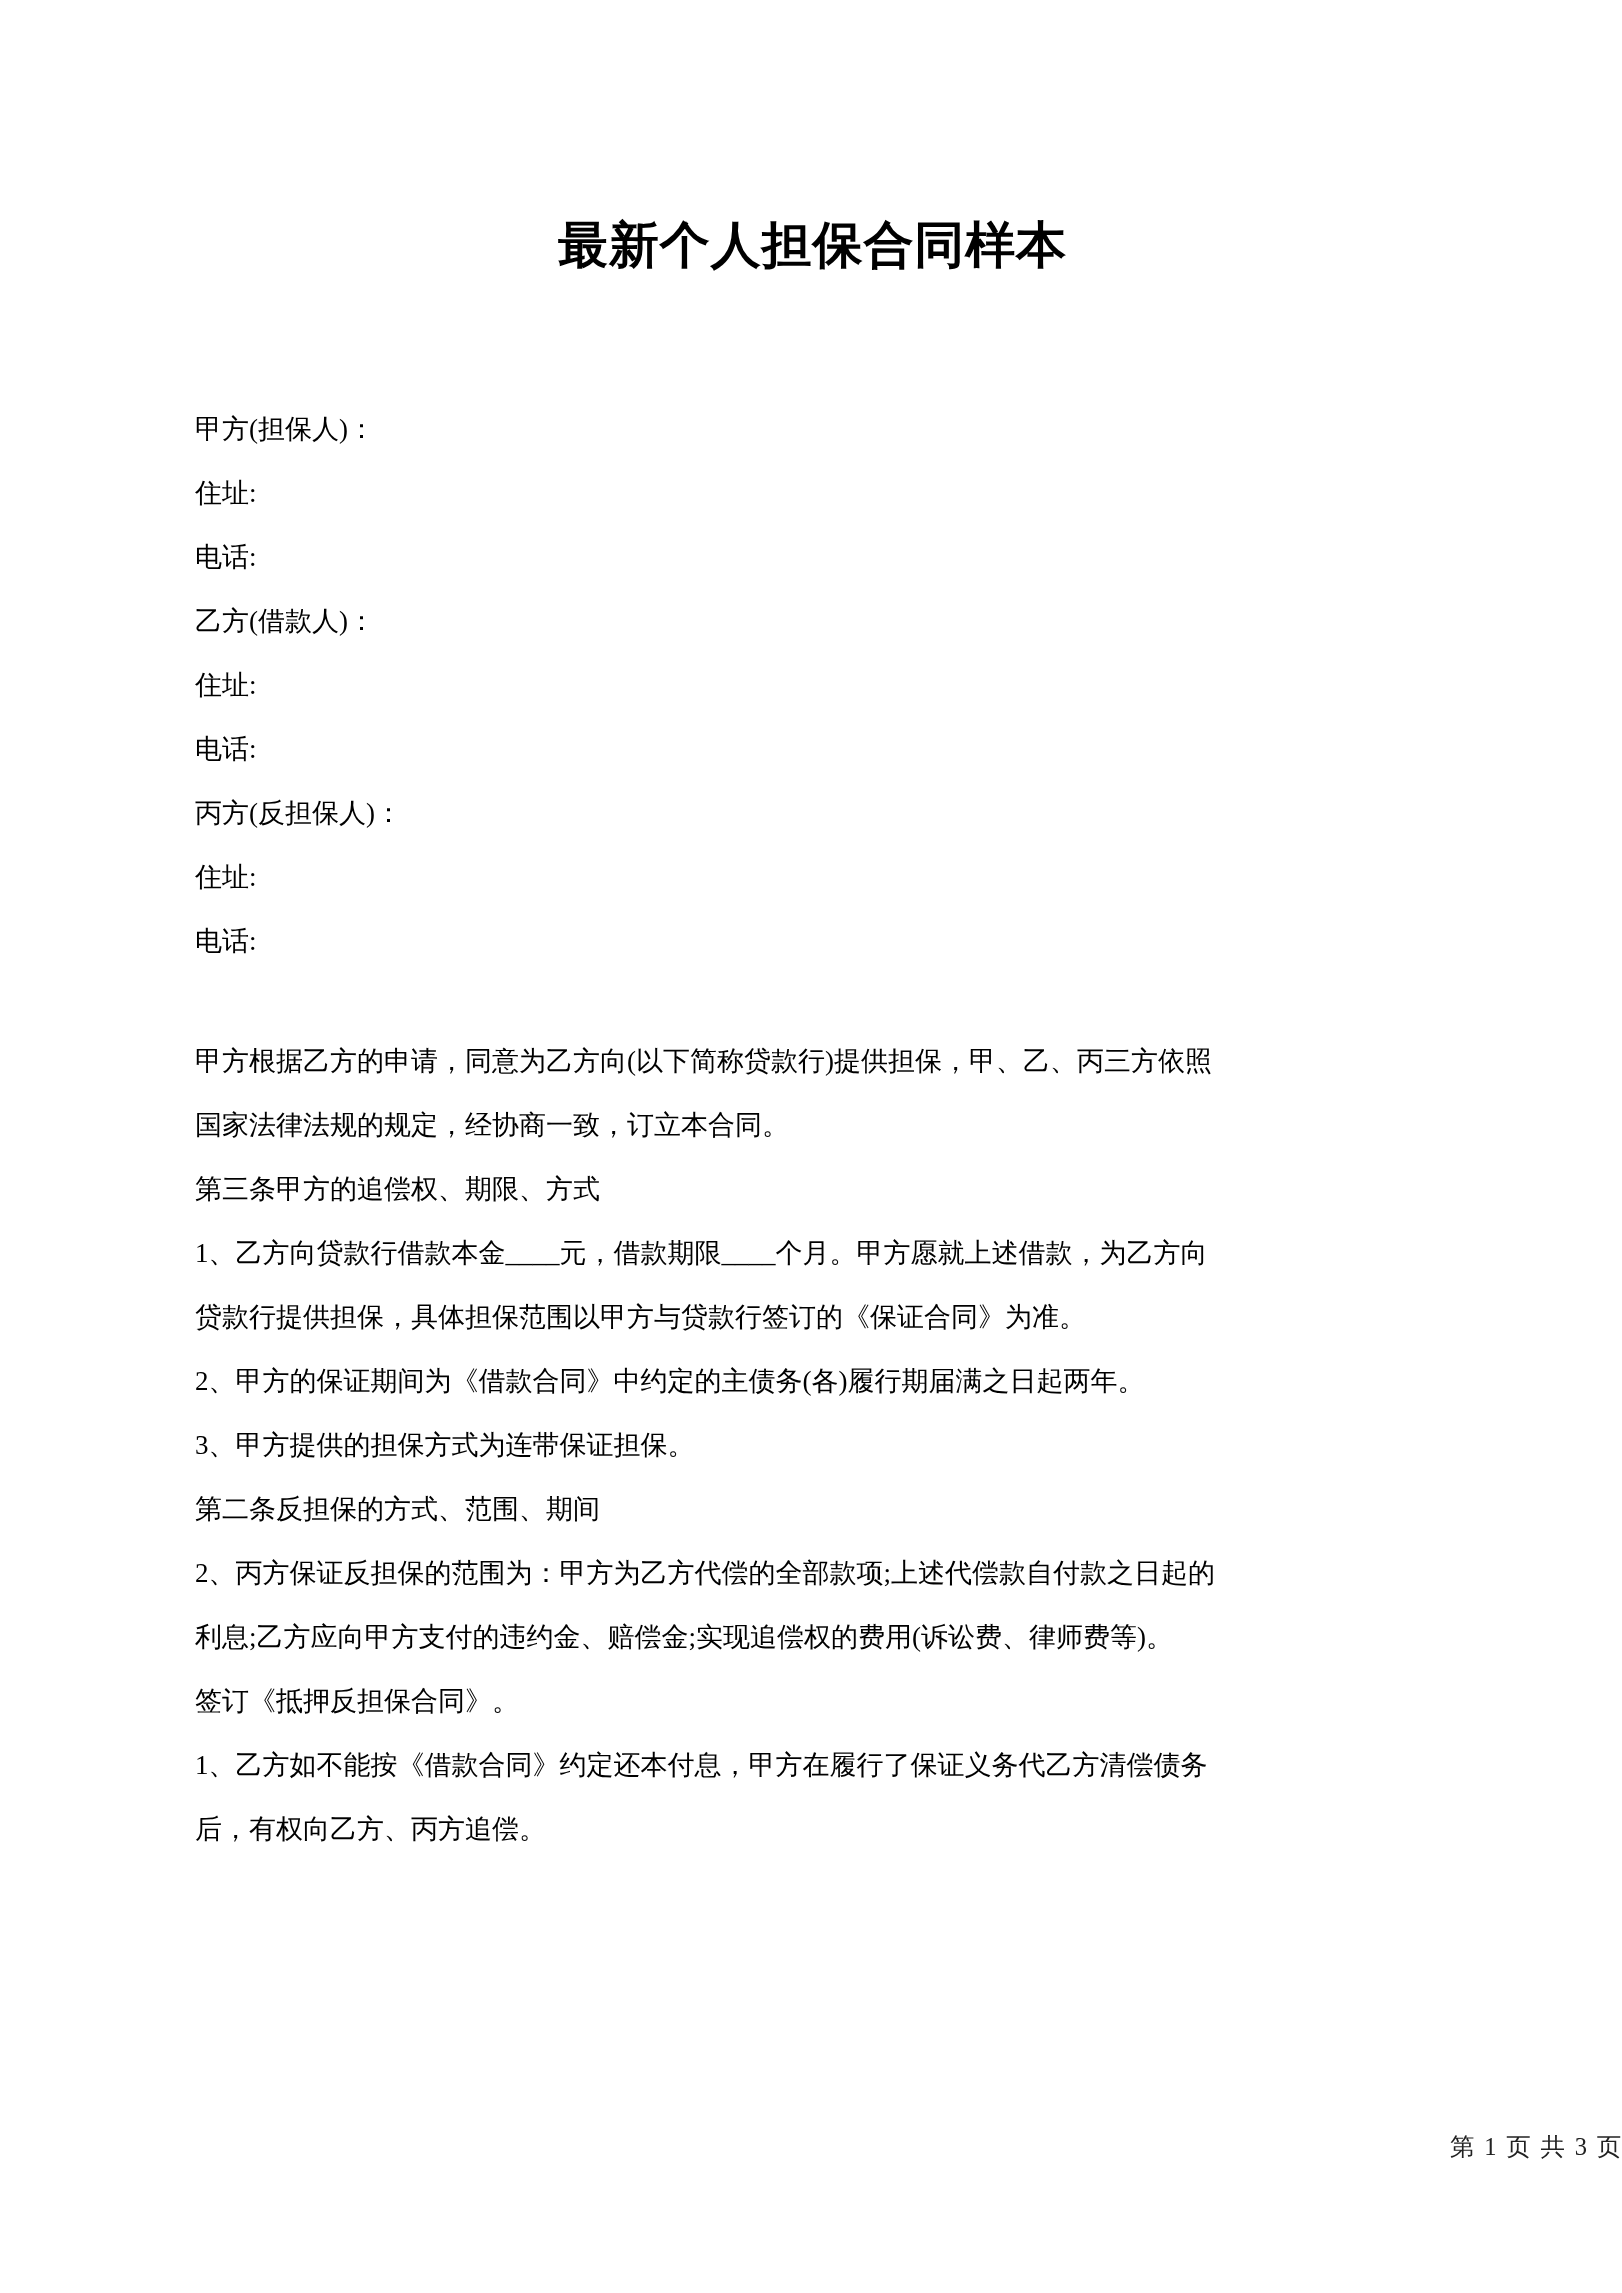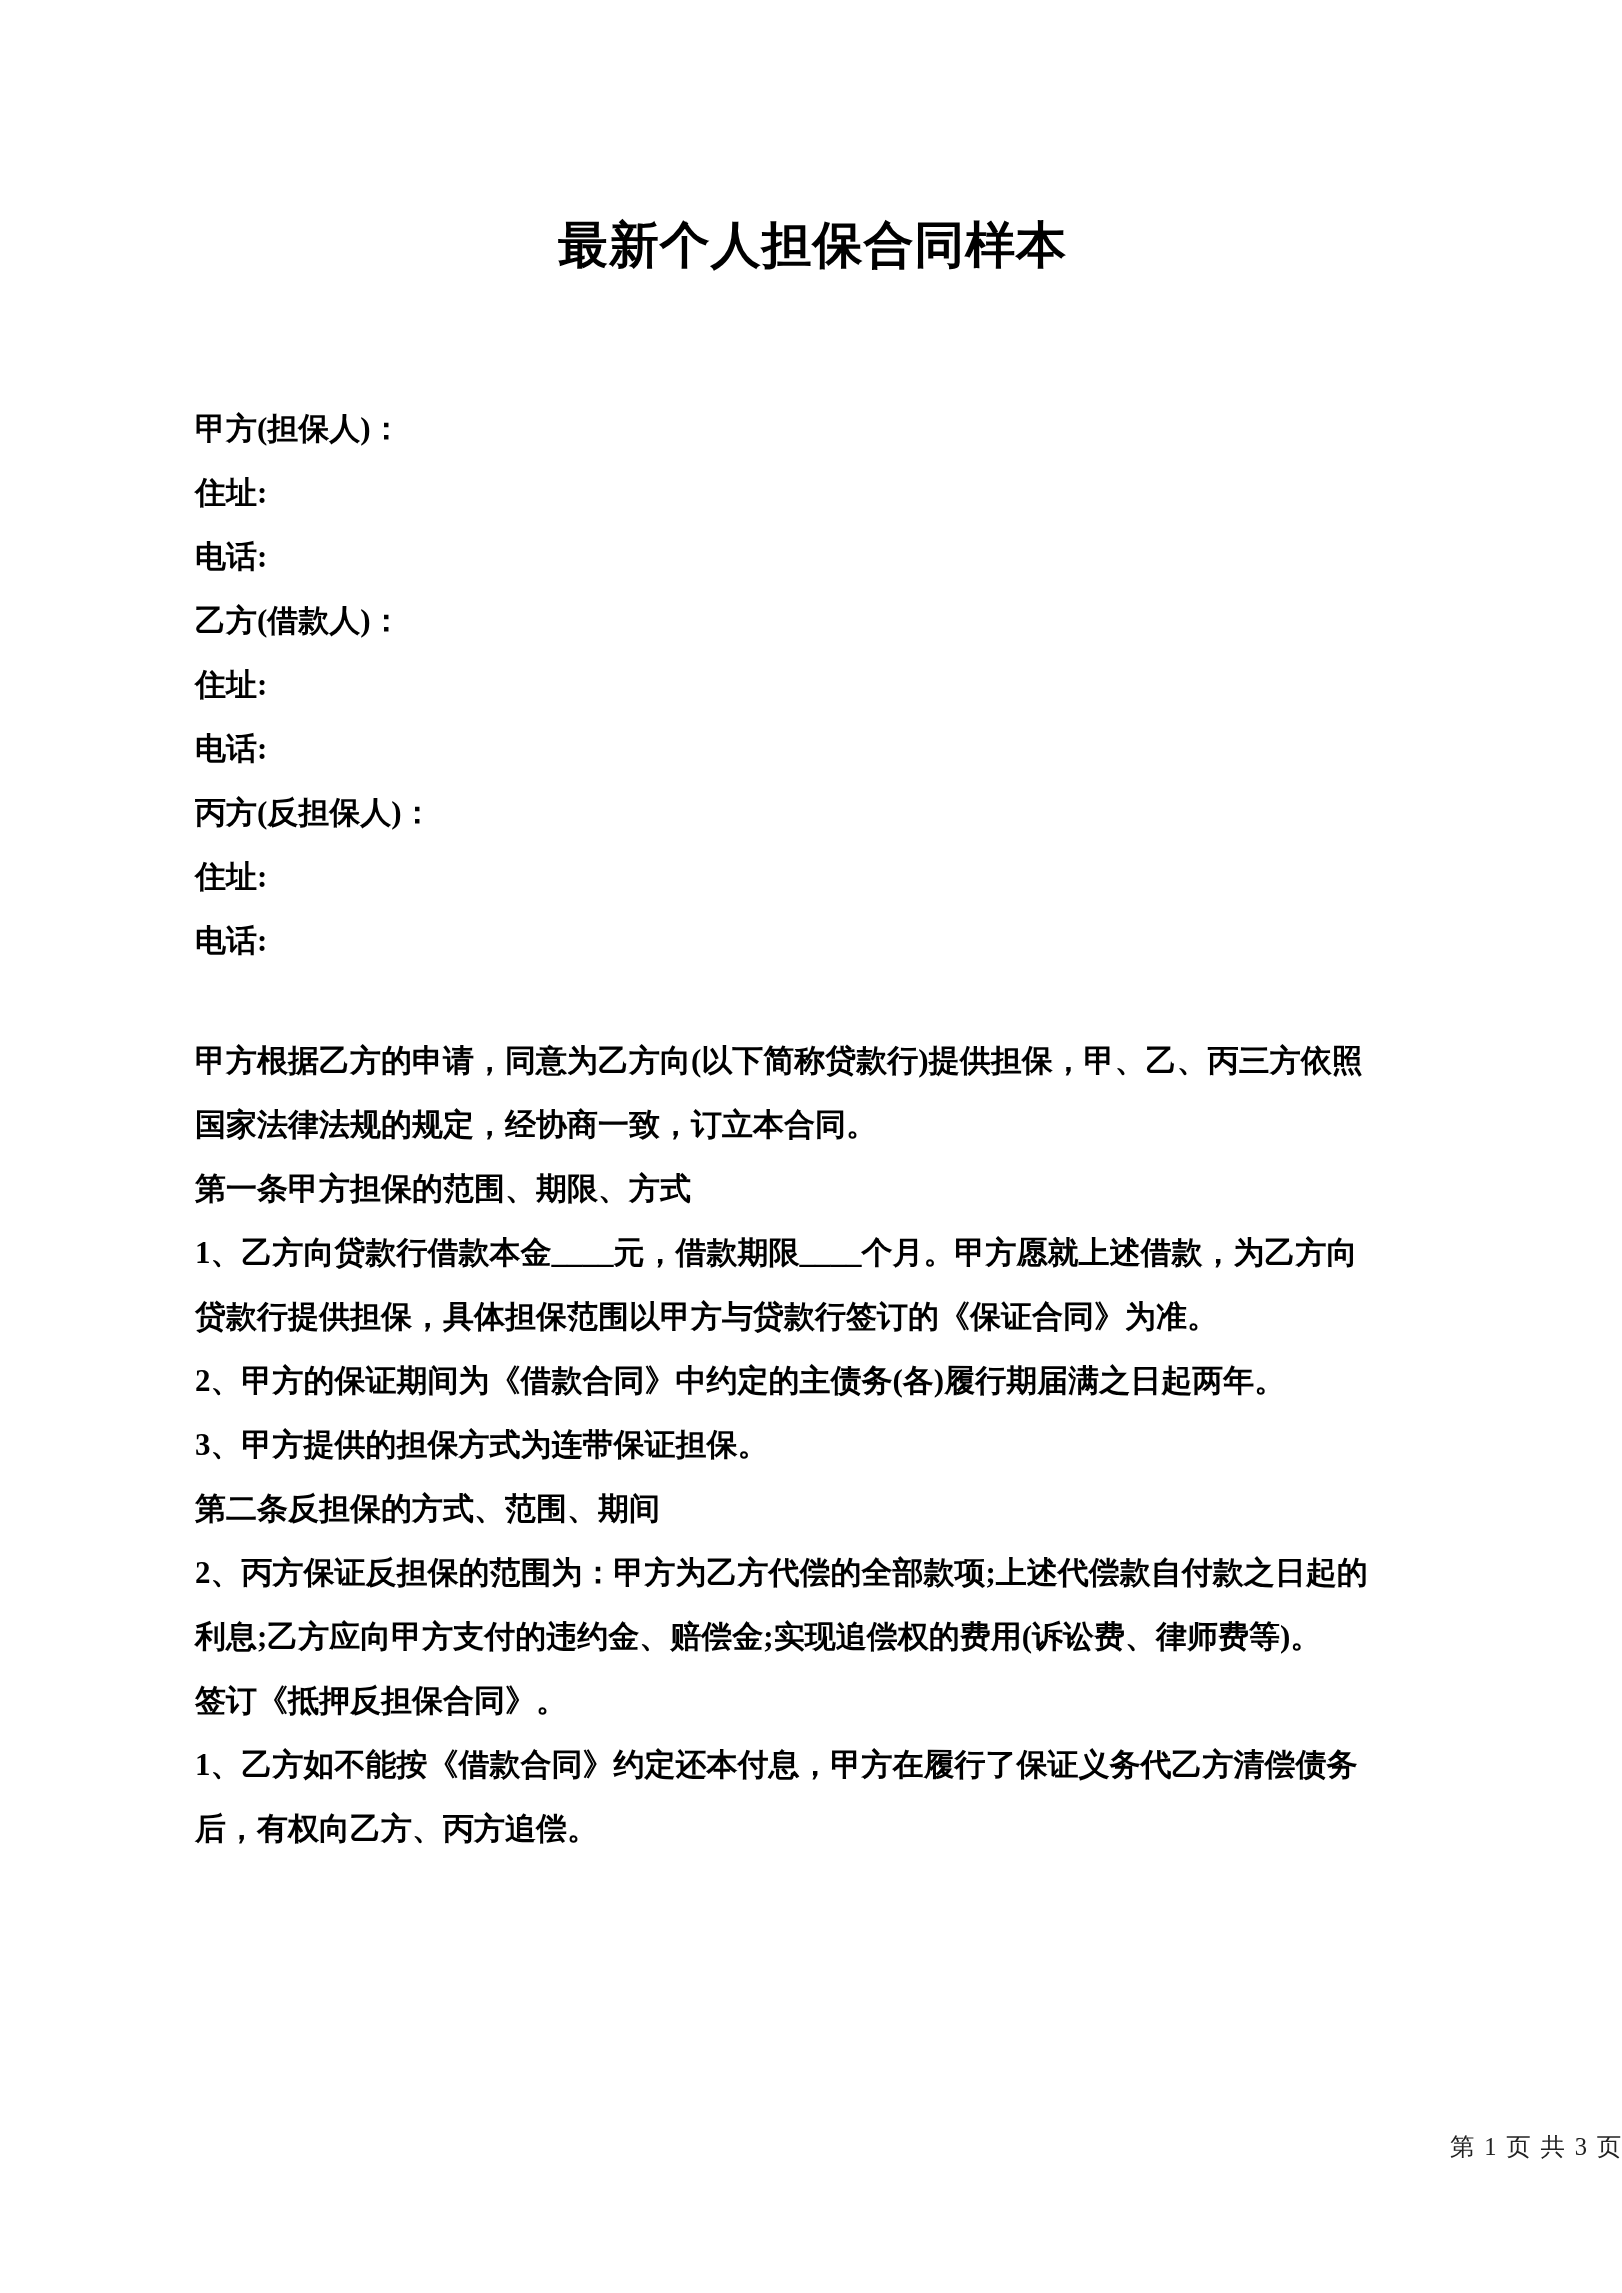--- a/index.html
+++ b/index.html
@@ -21,26 +21,25 @@
   }
   .title {
     margin: 0 0 122px 0;
     font-size: 50px;
     line-height: 60px;
     font-weight: bold;
     text-align: center;
     letter-spacing: 0.9px;
   }
   .line {
-    font-size: 31px;
+    font-size: 27px;
     line-height: 64px;
     height: 64px;
     white-space: nowrap;
     overflow: visible;
-    font-weight: bold;
   }
   .party-section {
     margin-bottom: 56px;
   }
   .footer {
     position: absolute;
     top: 2122px;
     left: 0;
     width: 100%;
     text-align: right;
@@ -63,21 +62,21 @@
       <div class="line">住址:</div>
       <div class="line">电话:</div>
       <div class="line">丙方(反担保人)：</div>
       <div class="line">住址:</div>
       <div class="line">电话:</div>
     </div>
 
   <div class="body-section">
       <div class="line">甲方根据乙方的申请，同意为乙方向(以下简称贷款行)提供担保，甲、乙、丙三方依照</div>
       <div class="line">国家法律法规的规定，经协商一致，订立本合同。</div>
-      <div class="line">第一条甲方担保的范围、期限、方式</div>
+      <div class="line">第三条甲方的追偿权、期限、方式</div>
       <div class="line">1、乙方向贷款行借款本金____元，借款期限____个月。甲方愿就上述借款，为乙方向</div>
       <div class="line">贷款行提供担保，具体担保范围以甲方与贷款行签订的《保证合同》为准。</div>
       <div class="line">2、甲方的保证期间为《借款合同》中约定的主债务(各)履行期届满之日起两年。</div>
       <div class="line">3、甲方提供的担保方式为连带保证担保。</div>
       <div class="line">第二条反担保的方式、范围、期间</div>
       <div class="line">2、丙方保证反担保的范围为：甲方为乙方代偿的全部款项;上述代偿款自付款之日起的</div>
       <div class="line">利息;乙方应向甲方支付的违约金、赔偿金;实现追偿权的费用(诉讼费、律师费等)。</div>
       <div class="line">签订《抵押反担保合同》。</div>
       <div class="line">1、乙方如不能按《借款合同》约定还本付息，甲方在履行了保证义务代乙方清偿债务</div>
       <div class="line">后，有权向乙方、丙方追偿。</div>

